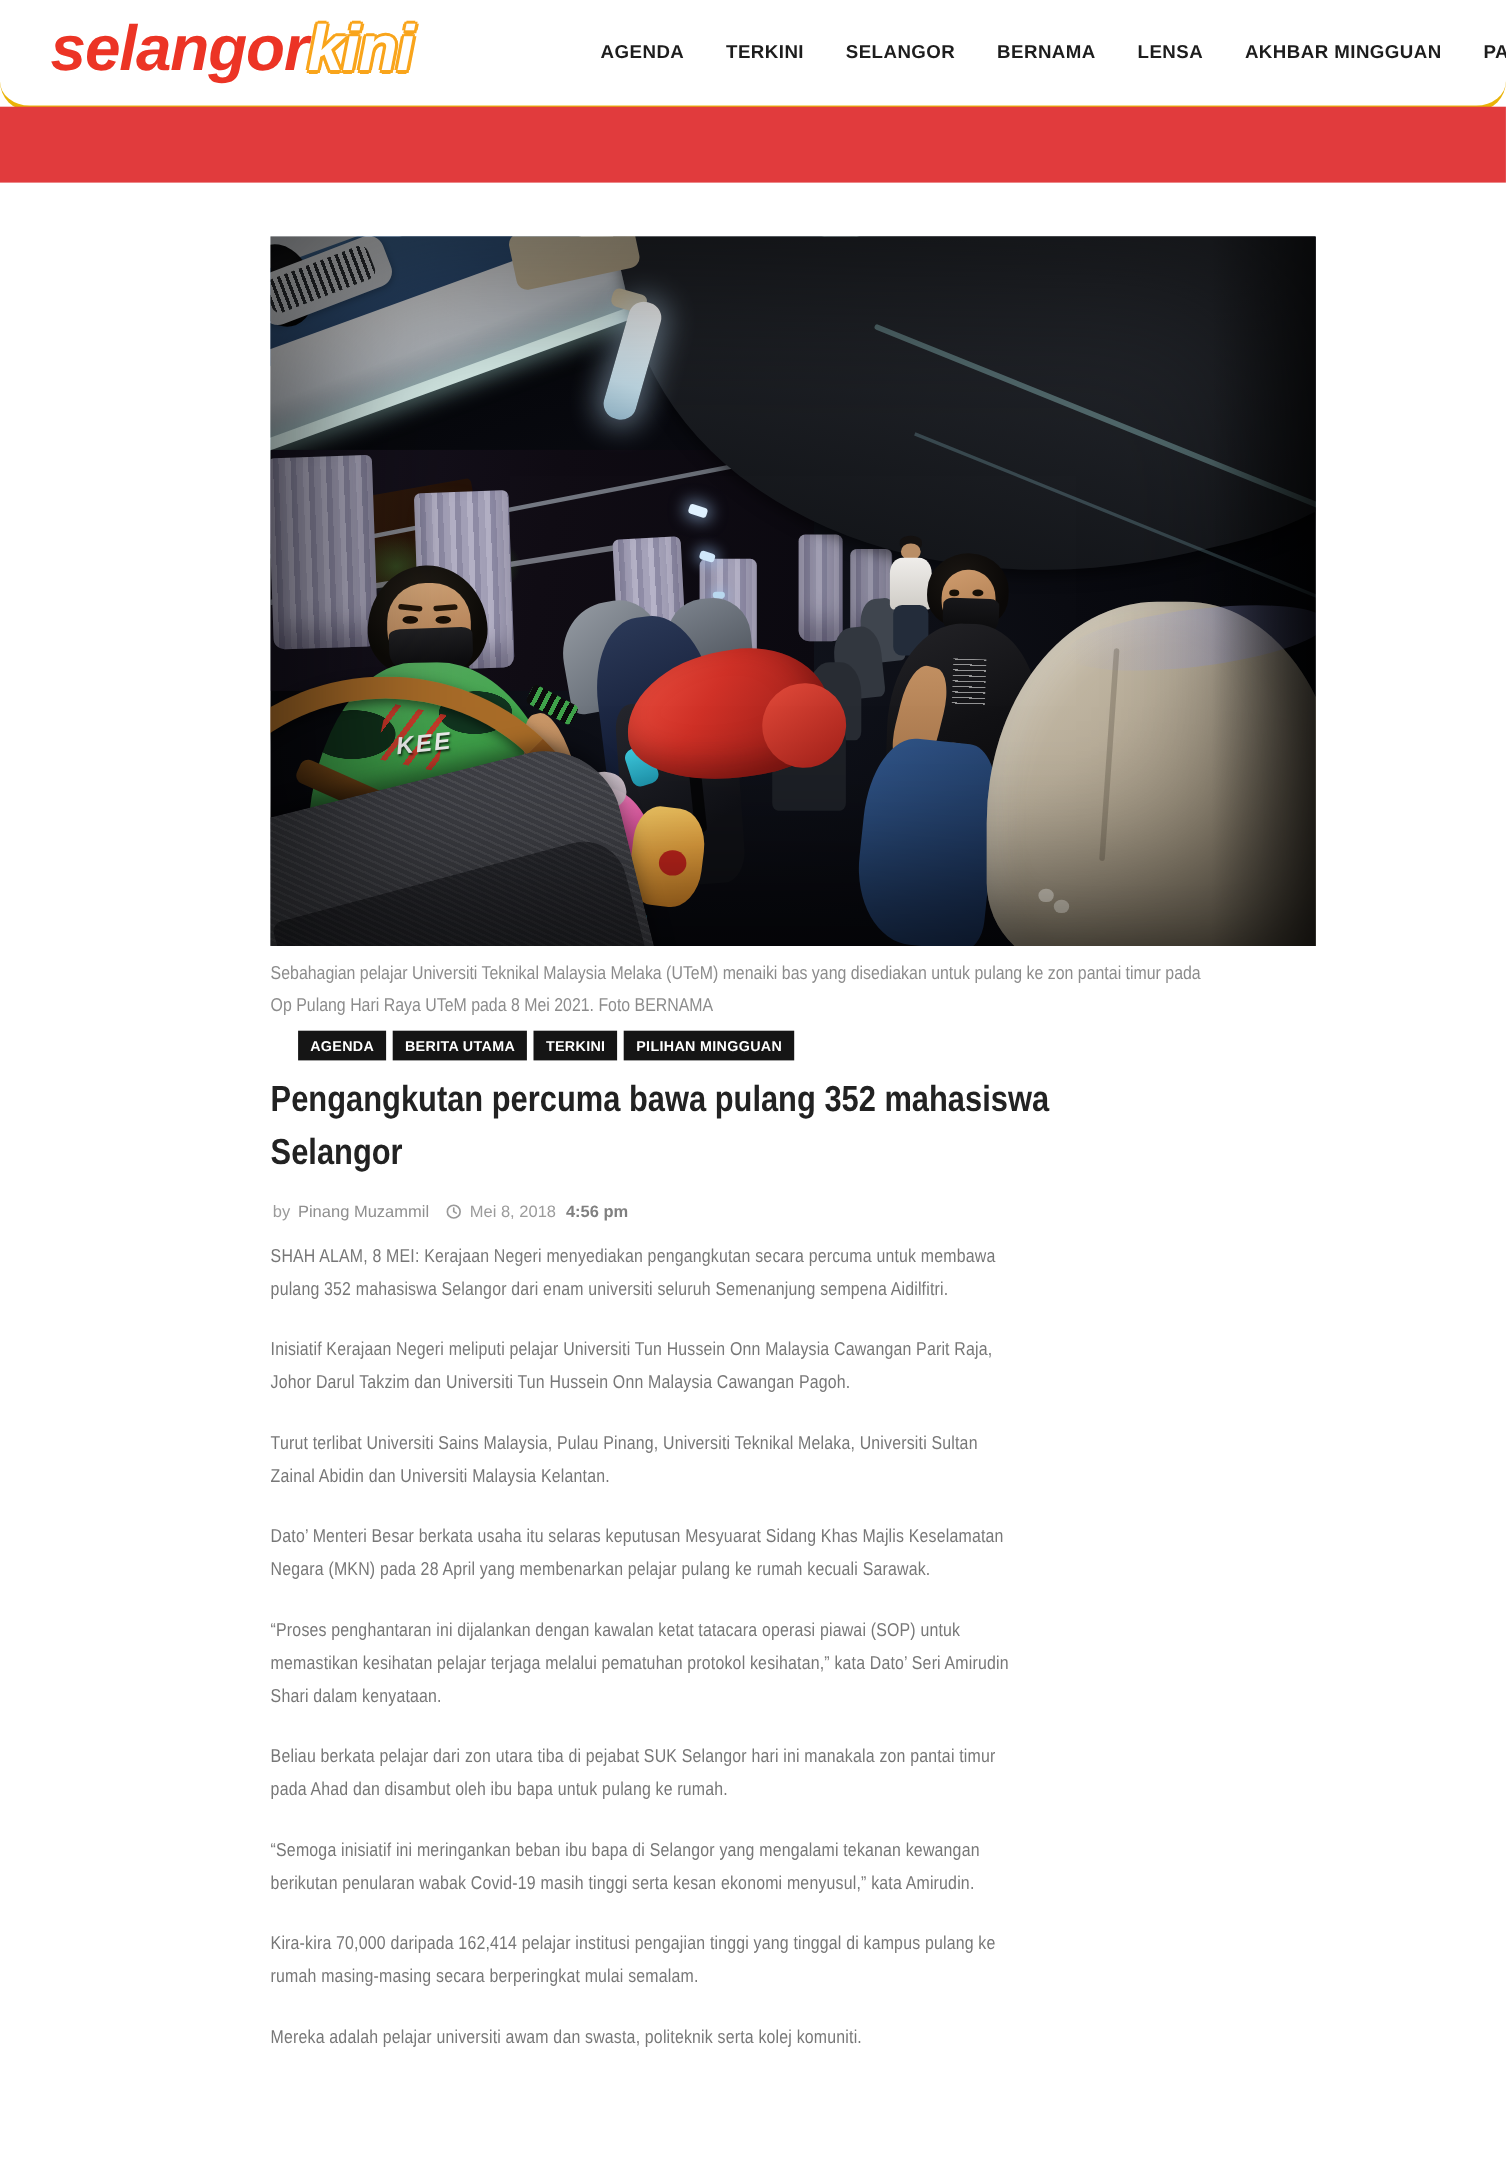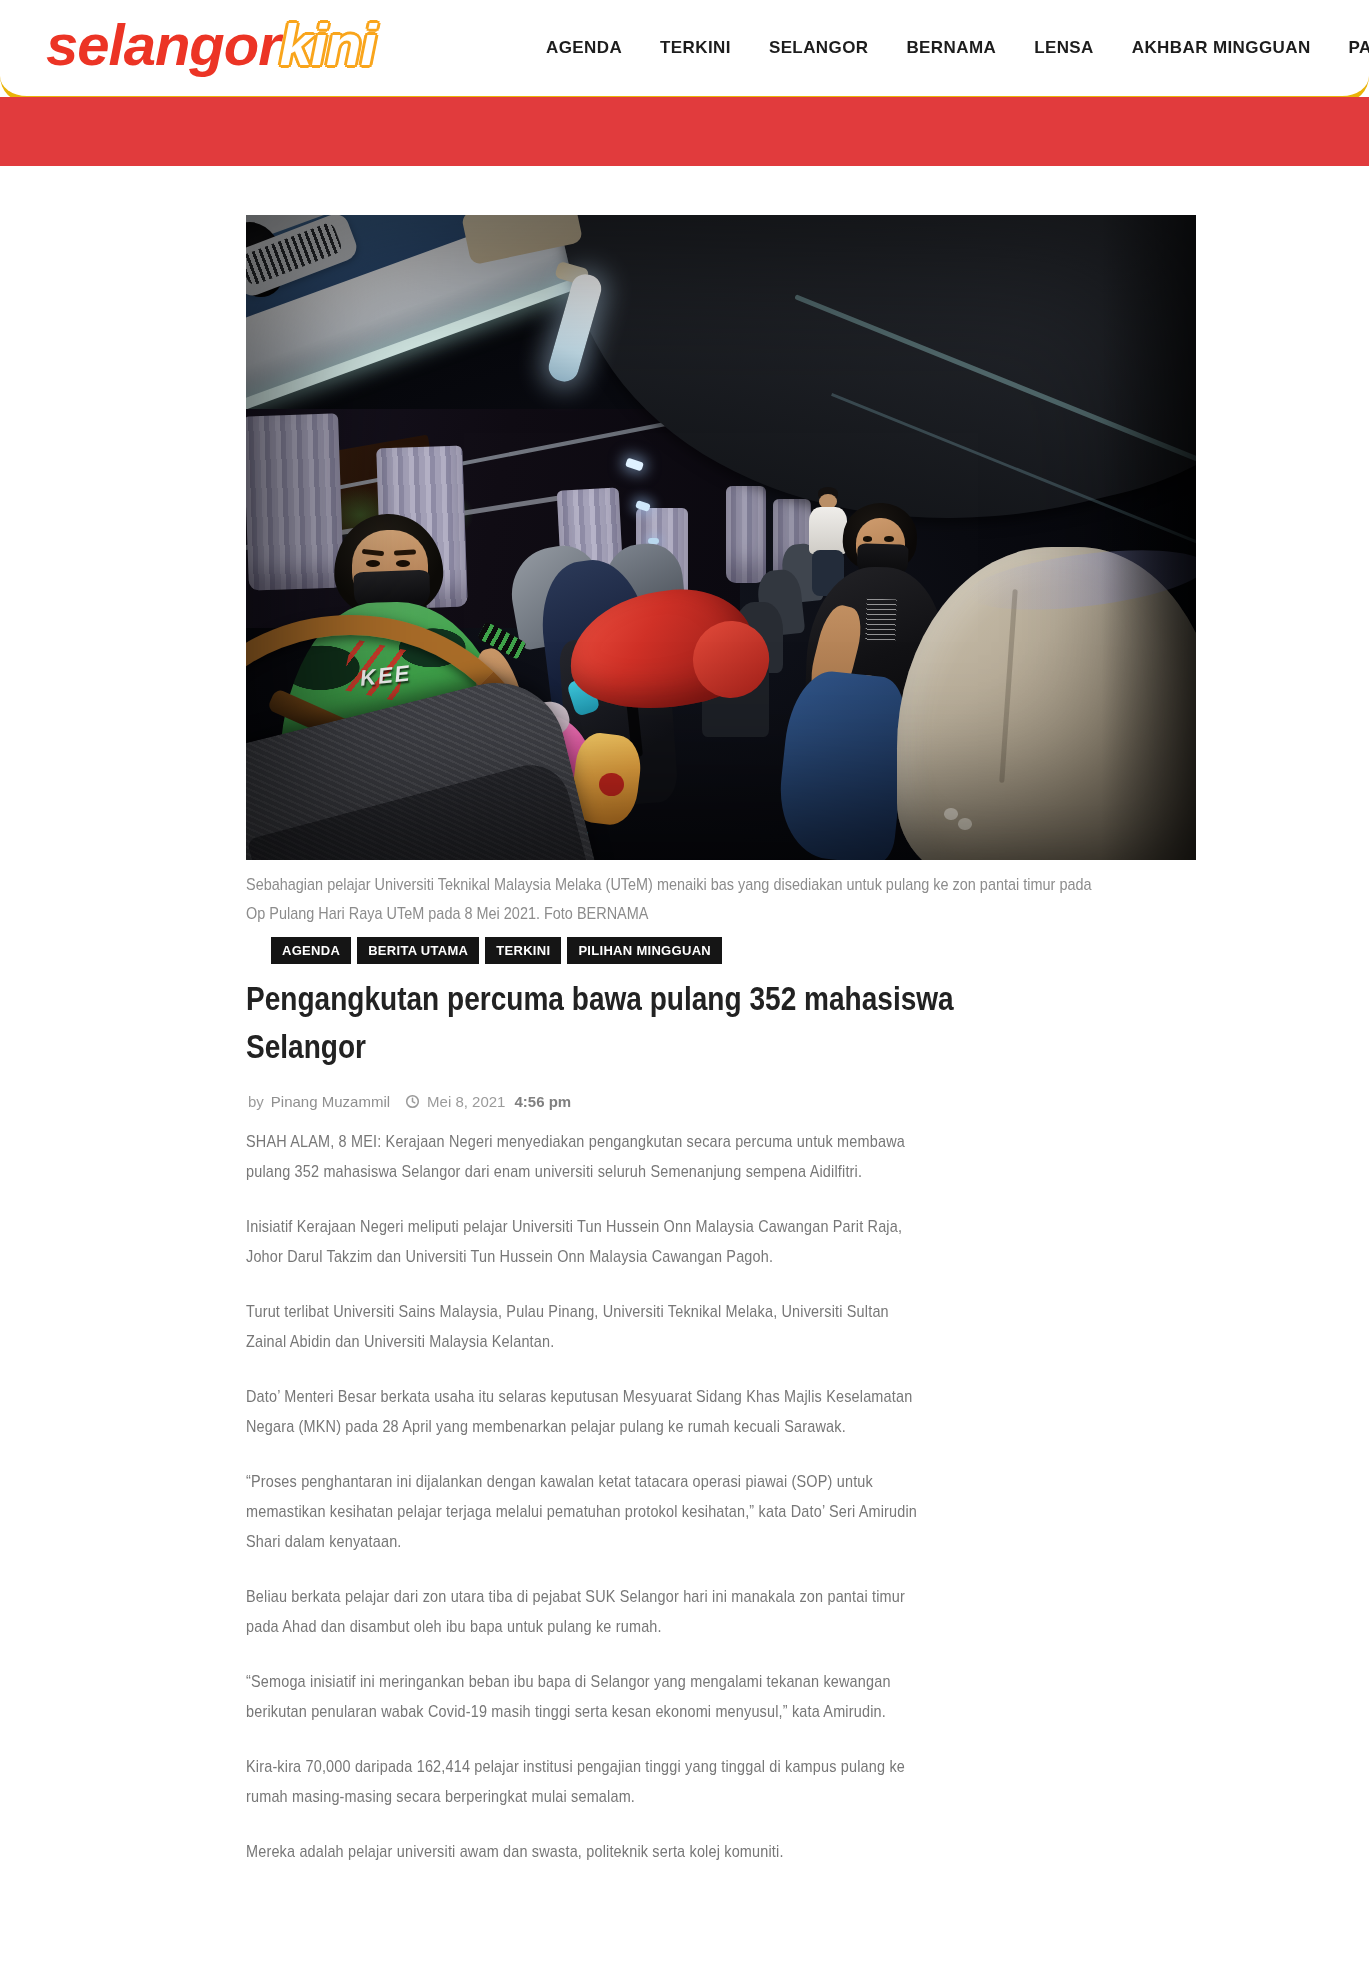--- a/index.html
+++ b/index.html
@@ -1,21 +1,21 @@
 <!DOCTYPE html>
 <html style="--logo-red: #ec3425; --logo-orange: #f9a51c; --banner-red: #e13b3d; --tag-bg: #151515; --headline-color: #222222; --body-text-color: #777777; --caption-color: #8c8c8c; --nav-color: #1d1d1d; --byline-color: #9b9b9b;"><head>
 <meta charset="utf-8">
 <style>
   html,body{margin:0;padding:0;background:#fff;}
   .page{position:relative;width:1369px;height:1980px;overflow:hidden;background:#fff;
         font-family:"Liberation Sans",sans-serif;}
 
   
   .header{position:absolute;left:0;top:0;width:100%;height:96px;background:#fff;
-          border-bottom:7px solid #eab308;border-radius:27px;}
+          border-bottom:5px solid #eab308;border-radius:27px;}
   .logo{position:absolute;left:46px;top:6px;font-style:italic;font-weight:bold;
         font-size:58px;letter-spacing:-1px;text-decoration:none;line-height:78px;}
   .logo-p1{color:var(--logo-red,#ec3425);}
   .logo-p2{color:#fff;text-shadow:
      3px 0 0 var(--logo-orange,#f9a51c),-3px 0 0 var(--logo-orange,#f9a51c),
      0 3px 0 var(--logo-orange,#f9a51c),0 -3px 0 var(--logo-orange,#f9a51c),
      2px 2px 0 var(--logo-orange,#f9a51c),-2px -2px 0 var(--logo-orange,#f9a51c),
      2px -2px 0 var(--logo-orange,#f9a51c),-2px 2px 0 var(--logo-orange,#f9a51c);}
   .nav{position:absolute;left:546px;top:0;height:96px;display:flex;align-items:center;gap:38px;}
   .nav a{font-size:17px;font-weight:bold;color:var(--nav-color,#1d1d1d);text-decoration:none;
@@ -356,21 +356,21 @@
 
     <div class="byline">
       <span>by</span>
       <span class="author">Pinang Muzammil</span>
       <span class="clock">
         <svg width="15" height="15" viewBox="0 0 16 16">
             <circle cx="8" cy="8" r="6.2" fill="none" stroke="#999" stroke-width="1.6"></circle>
             <path d="M8 4.6V8l2.4 1.4" fill="none" stroke="#999" stroke-width="1.6" stroke-linecap="round"></path>
           </svg>
       </span>
-      <span>Mei 8, 2021</span>
+      <span>Mei 8, 2018</span>
       <span class="time">4:56 pm</span>
     </div>
 
     <div class="content">
       <p>SHAH ALAM, 8 MEI: Kerajaan Negeri menyediakan pengangkutan secara percuma untuk membawa pulang 352 mahasiswa Selangor dari enam universiti seluruh Semenanjung sempena Aidilfitri.</p>
       <p>Inisiatif Kerajaan Negeri meliputi pelajar Universiti Tun Hussein Onn Malaysia Cawangan Parit Raja, Johor Darul Takzim dan Universiti Tun Hussein Onn Malaysia Cawangan Pagoh.</p>
       <p>Turut terlibat Universiti Sains Malaysia, Pulau Pinang, Universiti Teknikal Melaka, Universiti Sultan Zainal Abidin dan Universiti Malaysia Kelantan.</p>
       <p>Dato’ Menteri Besar berkata usaha itu selaras keputusan Mesyuarat Sidang Khas Majlis Keselamatan Negara (MKN) pada 28 April yang membenarkan pelajar pulang ke rumah kecuali Sarawak.</p>
       <p>“Proses penghantaran ini dijalankan dengan kawalan ketat tatacara operasi piawai (SOP) untuk memastikan kesihatan pelajar terjaga melalui pematuhan protokol kesihatan,” kata Dato’ Seri Amirudin Shari dalam kenyataan.</p>
       <p>Beliau berkata pelajar dari zon utara tiba di pejabat SUK Selangor hari ini manakala zon pantai timur pada Ahad dan disambut oleh ibu bapa untuk pulang ke rumah.</p>

